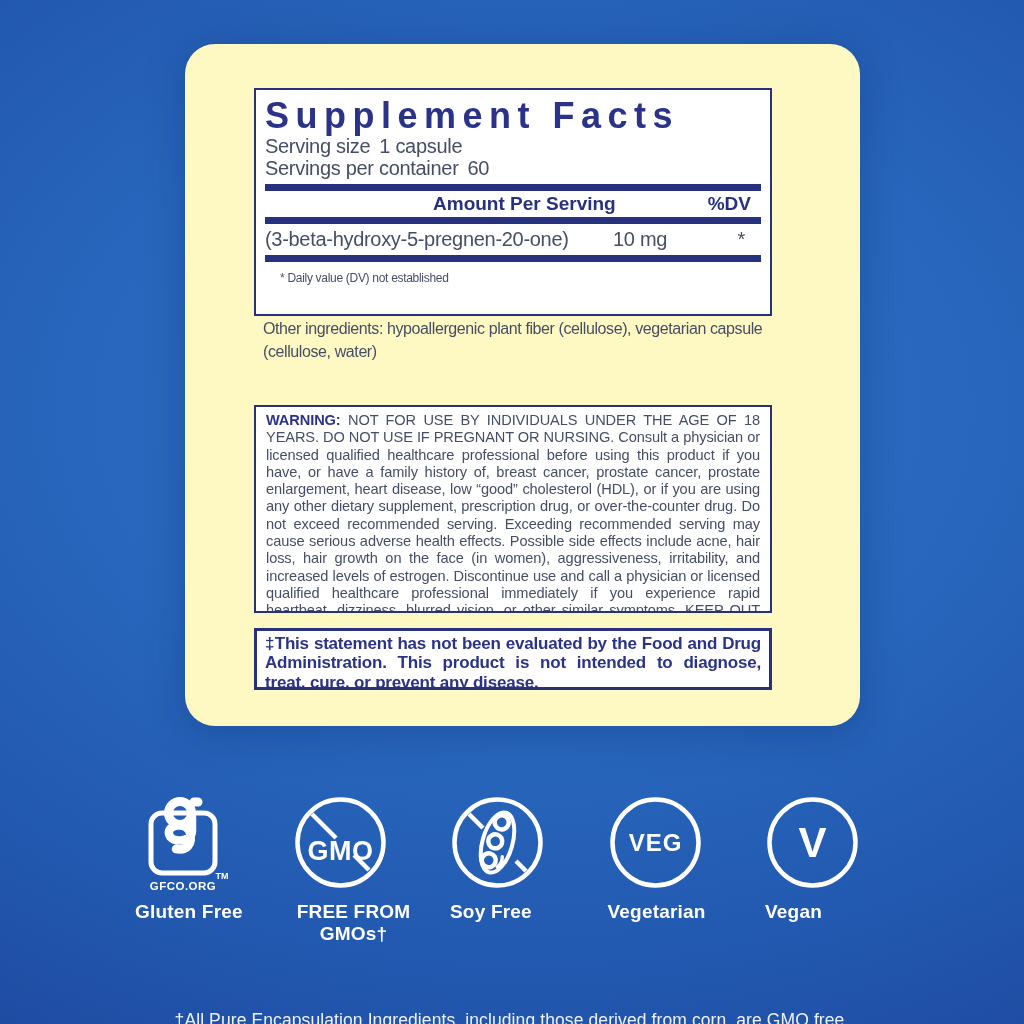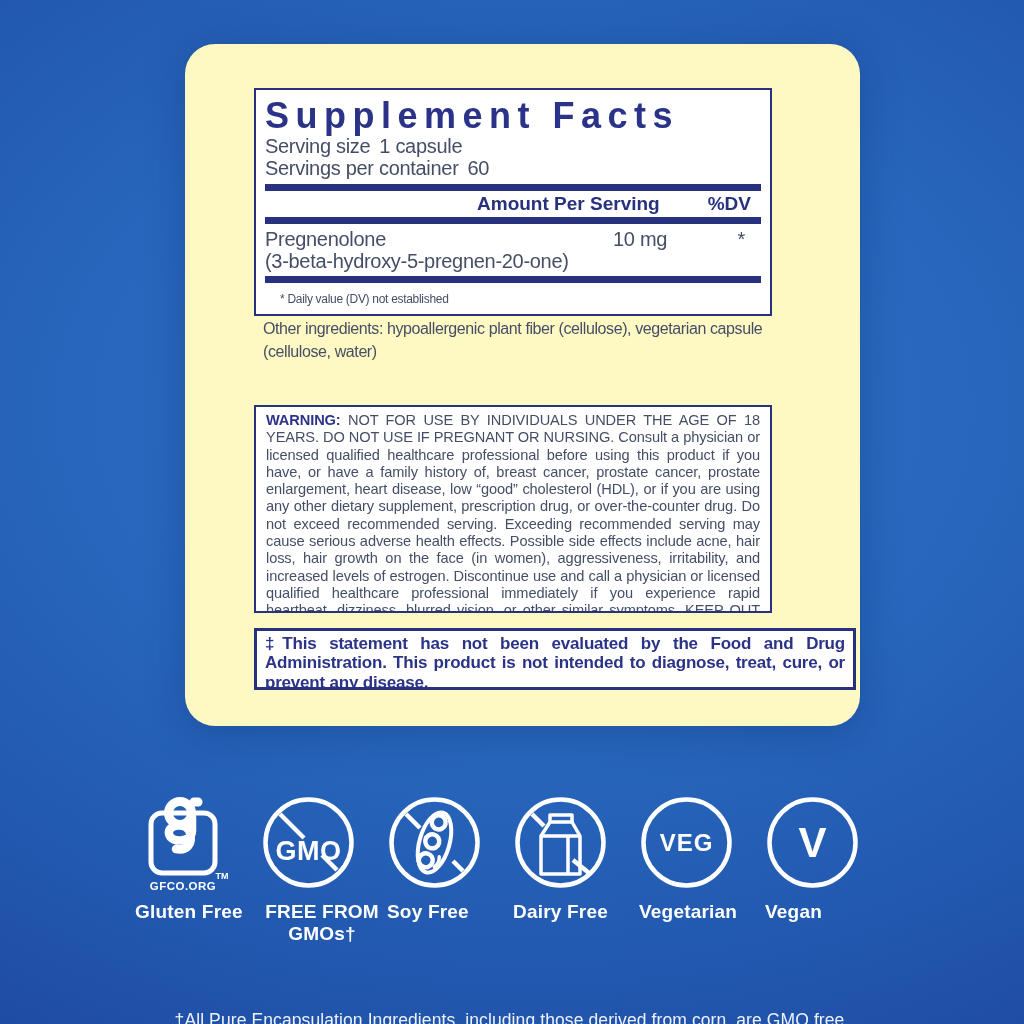--- a/index.html
+++ b/index.html
@@ -24,21 +24,21 @@
   }
   .sf-title{
     margin:0;font-size:36px;font-weight:700;letter-spacing:6.5px;
     color:#2B3388;line-height:40px;white-space:nowrap;
   }
   .sf-serving{font-size:20px;color:#454E66;line-height:21.5px;letter-spacing:-0.3px;}
   .sf-serving .val{margin-left:9px;}
   .bar{height:7px;background:#27317E;}
   .bar1{margin-top:5px;}
   .sf-header{display:flex;justify-content:flex-end;align-items:baseline;
-    font-weight:700;font-size:19px;color:#27317E;margin-top:2px;line-height:22px;}
+    font-weight:700;font-size:19px;color:#27317E;margin-top:2px;line-height:22px;gap:44px;}
   .sf-header .aps{margin-right:48px;}
   .sf-header .dvh{margin-right:10px;}
   .bar2{margin-top:2px;}
   .sf-row{position:relative;margin-top:5px;font-size:20px;color:#454E66;
     letter-spacing:-0.3px;line-height:21.5px;}
   .sf-row .amount{position:absolute;left:348px;top:0;}
   .sf-row .dv{position:absolute;right:16px;top:0;}
   .bar3{margin-top:4px;}
   .sf-foot{margin-top:9px;padding-left:15px;font-size:12px;color:#454E66;letter-spacing:-0.3px;}
   
@@ -52,21 +52,21 @@
     box-sizing:border-box;border:2px solid #27317E;background:#fff;
     padding:5px 10px;overflow:hidden;
   }
   .warning-text{
     font-size:14.6px;line-height:17.3px;color:#454E66;
     text-align:justify;letter-spacing:-0.1px;
   }
   .warning-text .wlabel{font-weight:700;color:#2B3388;}
   
   .fda-box{
-    position:absolute;left:69px;top:584px;width:602px;height:62px;
+    position:absolute;left:69px;top:584px;width:518px;height:62px;
     box-sizing:border-box;border:3px solid #27317E;background:#fff;
     padding:3px 8px;overflow:hidden;
   }
   .fda-text{
     font-size:17px;font-weight:700;color:#2B3388;line-height:19.3px;
     text-align:justify;letter-spacing:-0.2px;
   }
   
   .badges{
     position:absolute;left:135px;top:786px;width:752px;
@@ -100,21 +100,20 @@
     <div class="sf-serving">
       <span>Servings per container</span><span class="val">60</span>
     </div>
     <div class="bar bar1"></div>
     <div class="sf-header">
       <span class="aps">Amount Per Serving</span>
       <span class="dvh">%DV</span>
     </div>
     <div class="bar bar2"></div>
     <div class="sf-row">
-      <div>Pregnenolone</div>
       <div>(3-beta-hydroxy-5-pregnen-20-one)</div>
       <span class="amount">10 mg</span>
       <span class="dv">*</span>
     </div>
     <div class="bar bar3"></div>
     <div class="sf-foot">* Daily value (DV) not established</div>
   </div>
 
   <div class="other">Other ingredients: hypoallergenic plant fiber (cellulose), vegetarian capsule (cellulose, water)</div>
 
@@ -169,34 +168,20 @@
           <circle class="wstroke" cx="46" cy="27" r="7" stroke-width="4.5"></circle>
           <circle class="wstroke" cx="45" cy="47" r="7" stroke-width="4.5"></circle>
           <circle class="wstroke" cx="44" cy="67" r="7" stroke-width="4.5"></circle>
           <path class="wstroke" d="M56,60 q2,6 -2,11" stroke-width="3.5" stroke-linecap="round"></path>
         </g>
       </svg>
     </div>
     <div class="badge-label">Soy Free</div>
   </div>
 
-  <div class="badge">
-    <div class="icon-box">
-      <svg width="95" height="95" viewBox="0 0 95 95">
-        <circle class="wstroke" cx="47.5" cy="47.5" r="43" stroke-width="4.5"></circle>
-        <line class="wstroke" x1="19" y1="19" x2="31" y2="31" stroke-width="4.5"></line>
-        <line class="wstroke" x1="60" y1="65" x2="76" y2="78" stroke-width="4.5"></line>
-        <path class="wstroke" d="M37,20 h22 v7 h-22 z" stroke-width="3.5" stroke-linejoin="round"></path>
-        <path class="wstroke" d="M37,27 L28,41 L28,79 L67,79 L67,41 L59,27" stroke-width="3.5" stroke-linejoin="round"></path>
-        <line class="wstroke" x1="28" y1="41" x2="67" y2="41" stroke-width="3.5"></line>
-        <line class="wstroke" x1="55" y1="41" x2="55" y2="79" stroke-width="3.5"></line>
-      </svg>
-    </div>
-    <div class="badge-label">Dairy Free</div>
-  </div>
 
   <div class="badge">
     <div class="icon-box">
       <svg width="95" height="95" viewBox="0 0 95 95">
         <circle class="wstroke" cx="47.5" cy="47.5" r="43" stroke-width="4.5"></circle>
         <text class="wtext" x="47.5" y="56" font-size="24" letter-spacing="1" text-anchor="middle">VEG</text>
       </svg>
     </div>
     <div class="badge-label">Vegetarian</div>
   </div>

